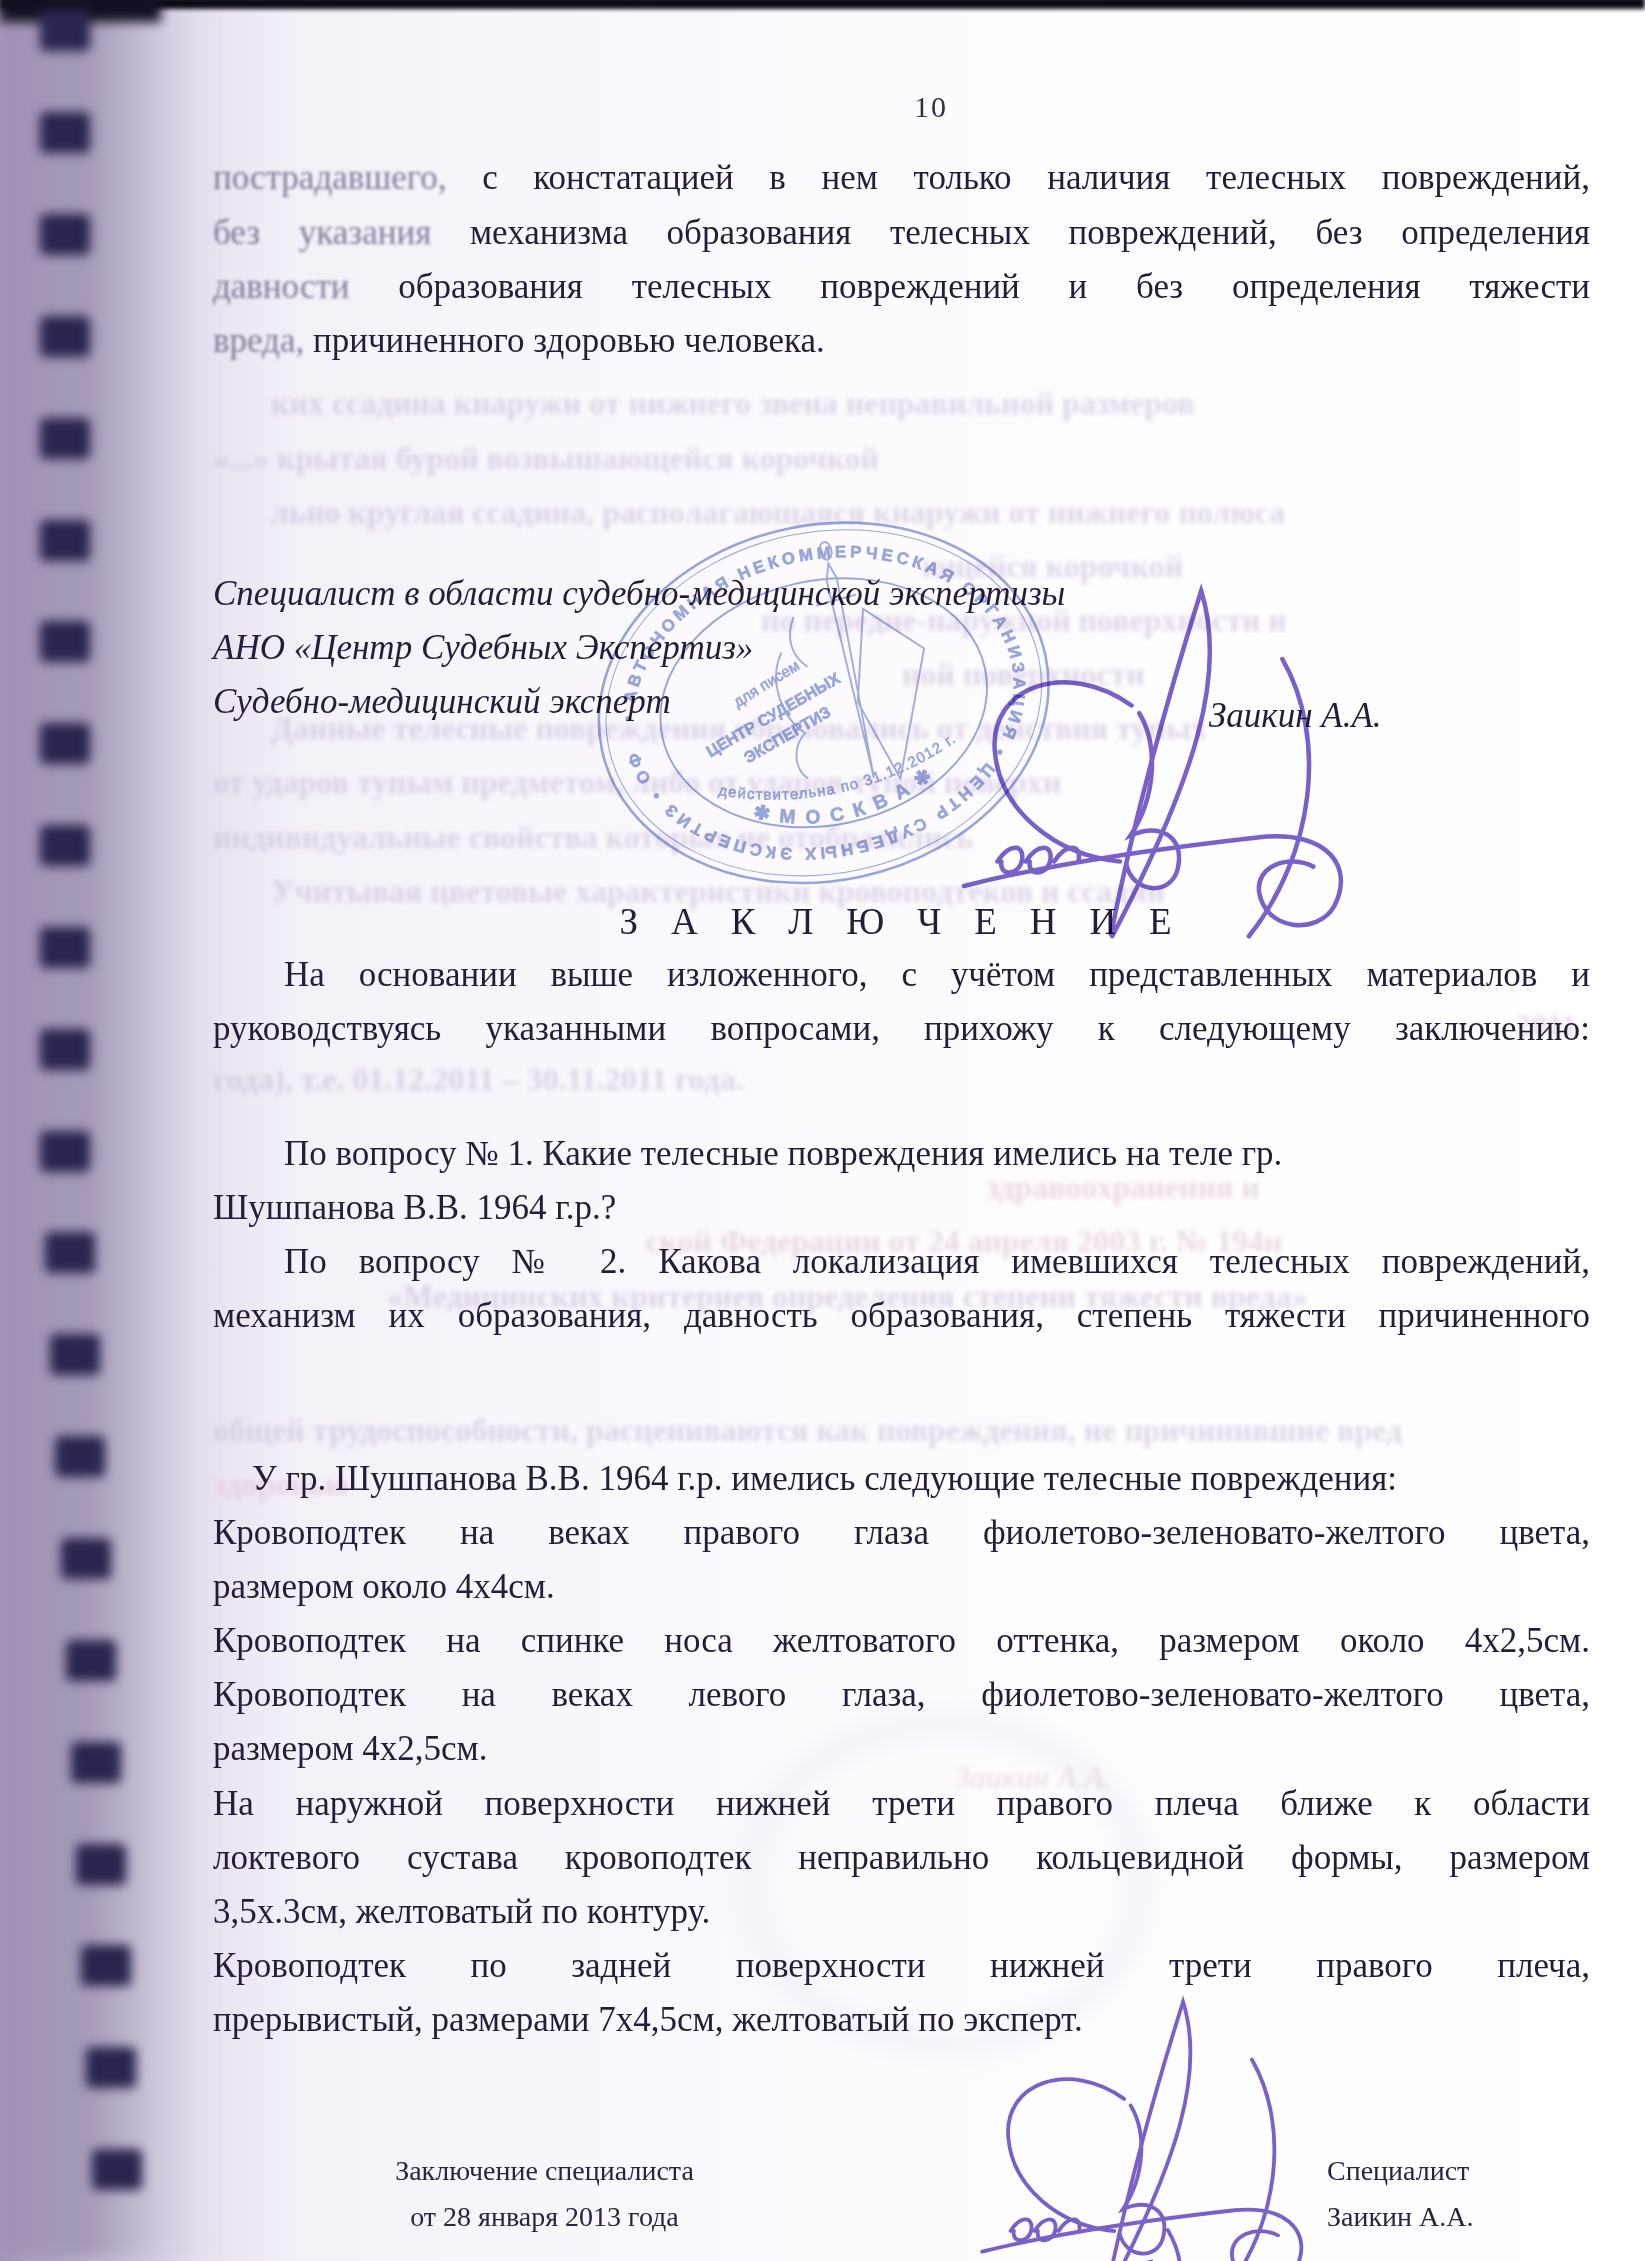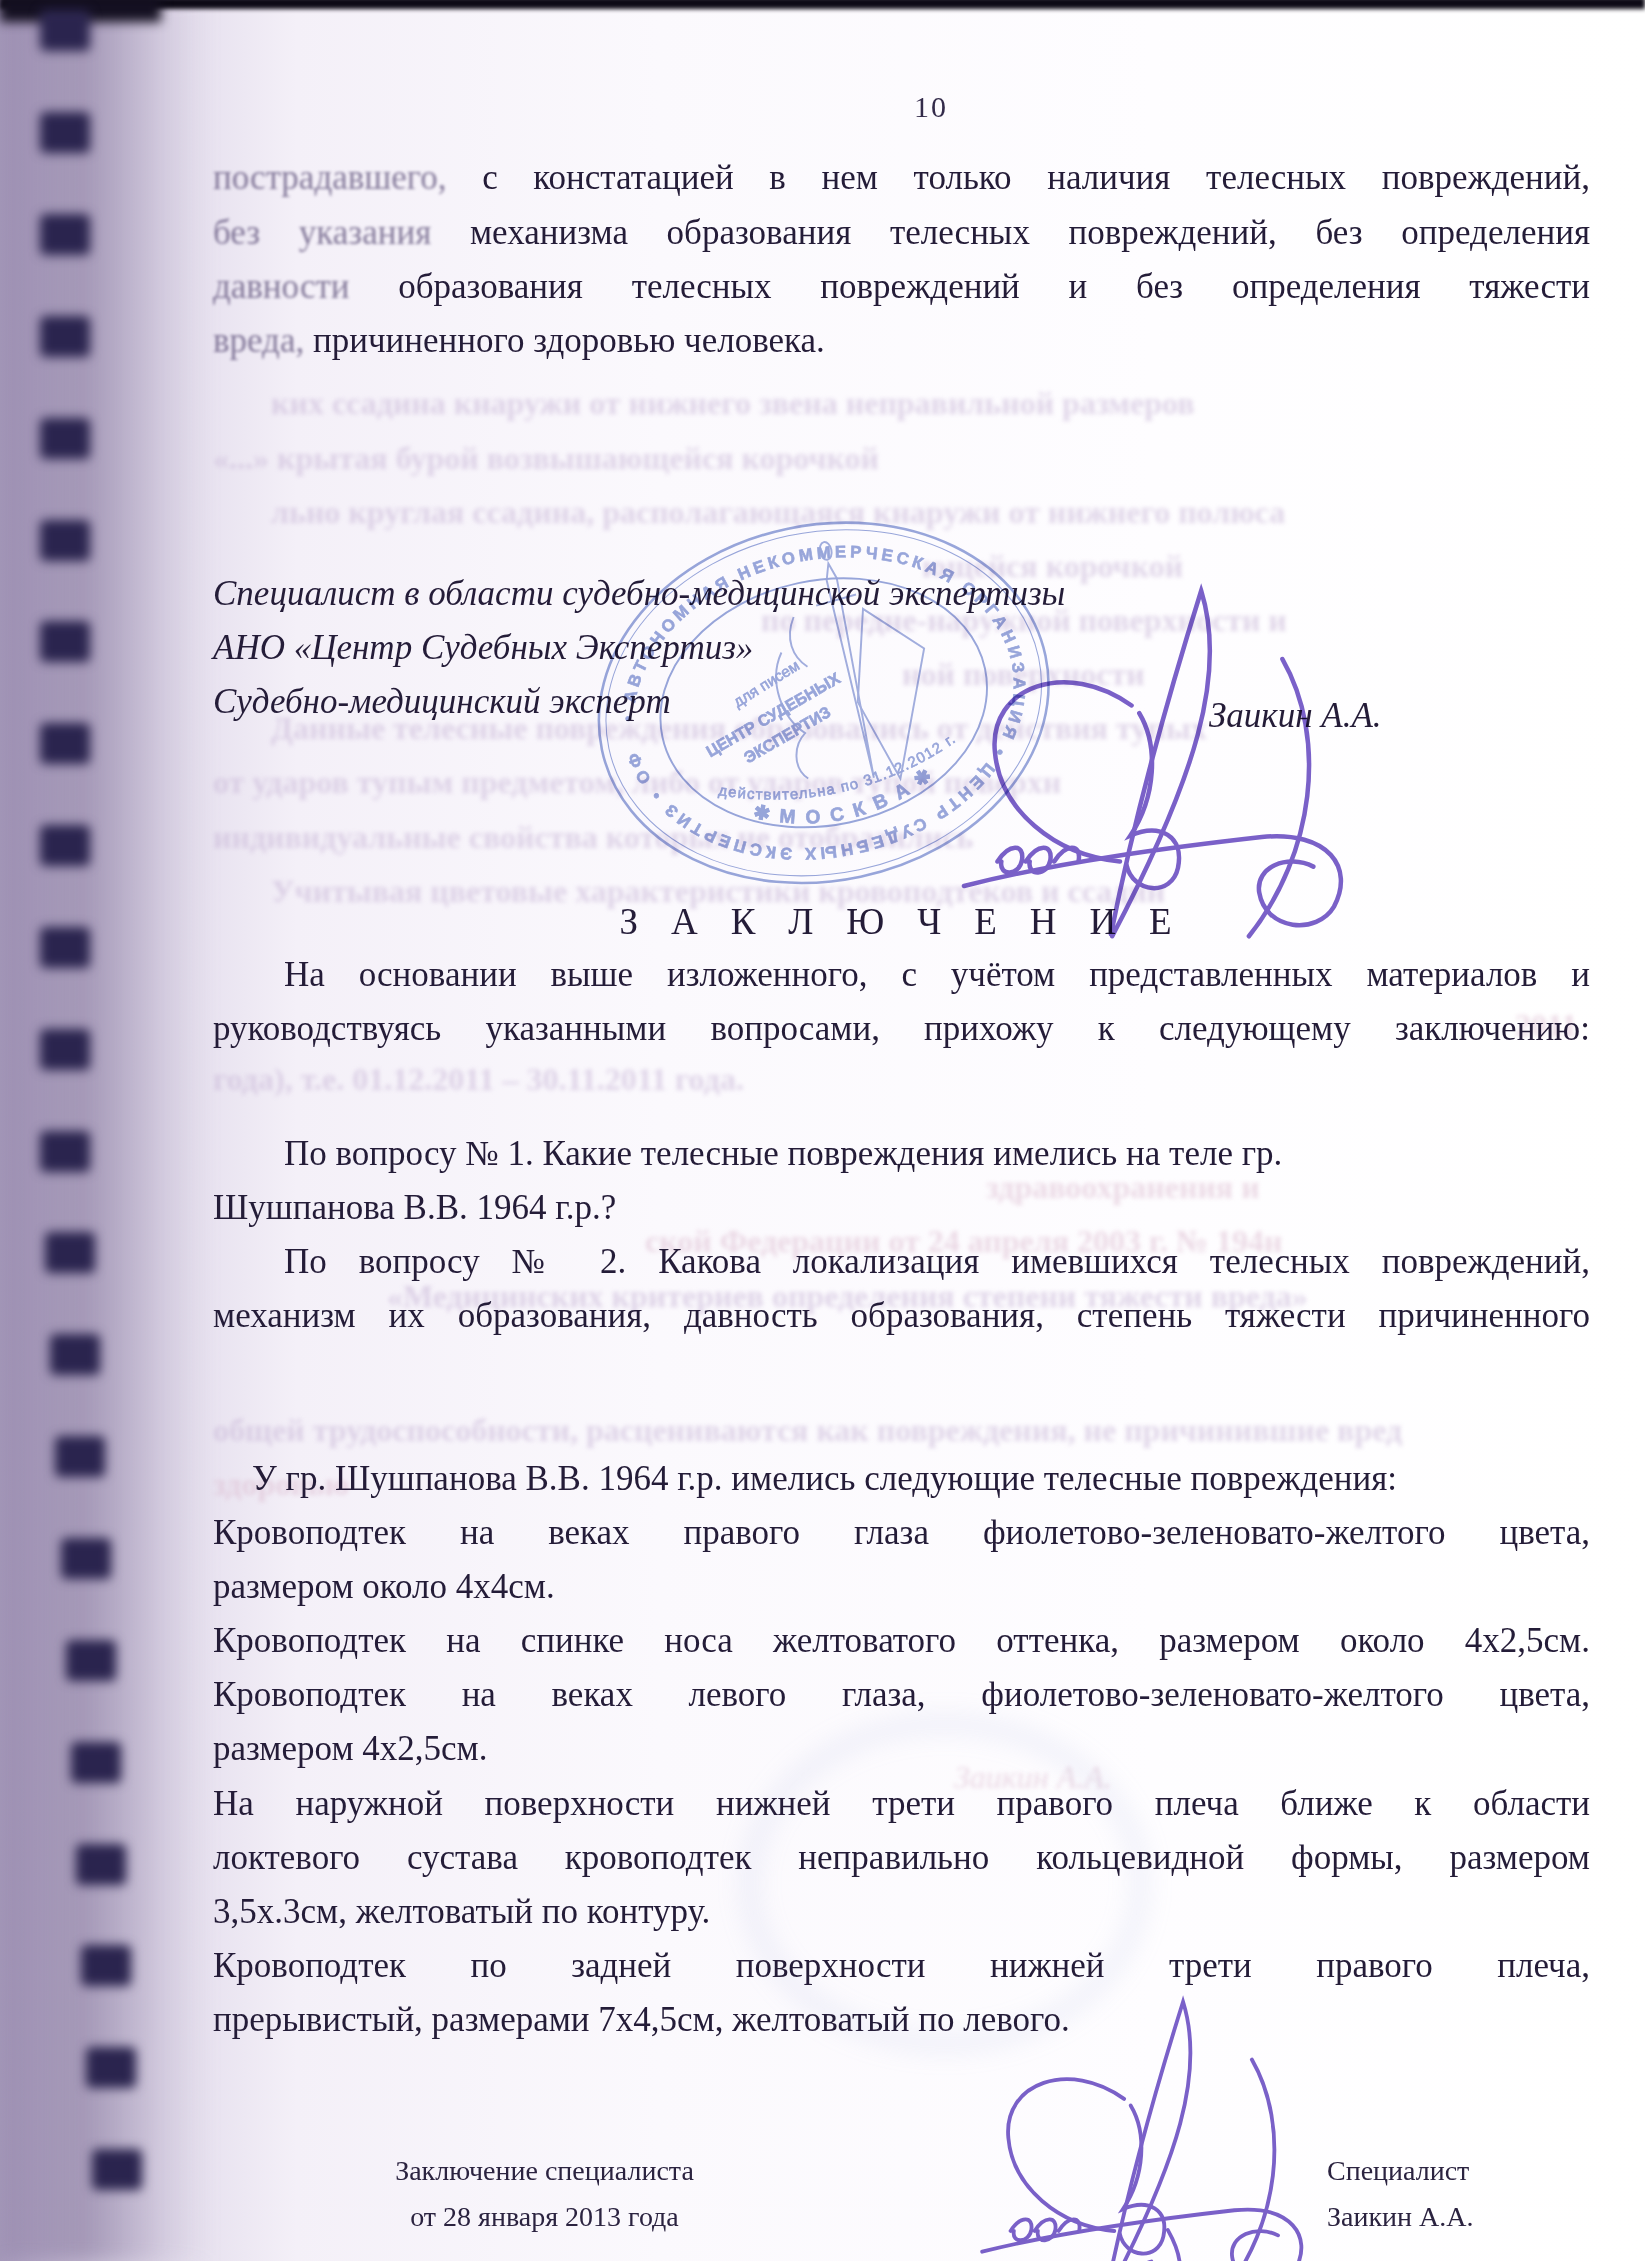--- a/index.html
+++ b/index.html
@@ -117,21 +117,21 @@
   <div class="line ind-s" style="top:1452px">У гр. Шушпанова В.В. 1964 г.р. имелись следующие телесные повреждения:</div>
   <div class="line just" style="top:1506px">Кровоподтек на веках правого глаза фиолетово-зеленовато-желтого цвета,</div>
   <div class="line" style="top:1560px">размером около 4х4см.</div>
   <div class="line just" style="top:1614px">Кровоподтек на спинке носа желтоватого оттенка, размером около 4х2,5см.</div>
   <div class="line just" style="top:1668px">Кровоподтек на веках левого глаза, фиолетово-зеленовато-желтого цвета,</div>
   <div class="line" style="top:1722px">размером 4х2,5см.</div>
   <div class="line just" style="top:1777px">На наружной поверхности нижней трети правого плеча ближе к области</div>
   <div class="line just" style="top:1831px">локтевого сустава кровоподтек неправильно кольцевидной формы, размером</div>
   <div class="line" style="top:1885px">3,5х.3см, желтоватый по контуру.</div>
   <div class="line just" style="top:1939px">Кровоподтек по задней поверхности нижней трети правого плеча,</div>
-  <div class="line" style="top:1993px">прерывистый, размерами 7х4,5см, желтоватый по левого.</div>
+  <div class="line" style="top:1993px">прерывистый, размерами 7х4,5см, желтоватый по эксперт.</div>
 </div>
 
 <svg class="seal" width="490" height="380" viewBox="0 0 760 590">
   <g transform="rotate(-12 378 290)" stroke="#8b9cd6" fill="none">
     <ellipse cx="378" cy="290" rx="352" ry="276" stroke-width="4"></ellipse>
     <ellipse cx="378" cy="290" rx="341" ry="265" stroke-width="1.6"></ellipse>
     <ellipse cx="378" cy="290" rx="256" ry="190" stroke-width="3"></ellipse>
     <path id="ringPath" d="M 80 290 a 298 222 0 1 1 596 0 a 298 222 0 1 1 -596 0" stroke="none"></path>
     <path id="cityPath" d="M 210 430 Q 378 520 546 426" stroke="none"></path>
     <path id="validPath" d="M 150 380 Q 378 486 606 374" stroke="none"></path>

